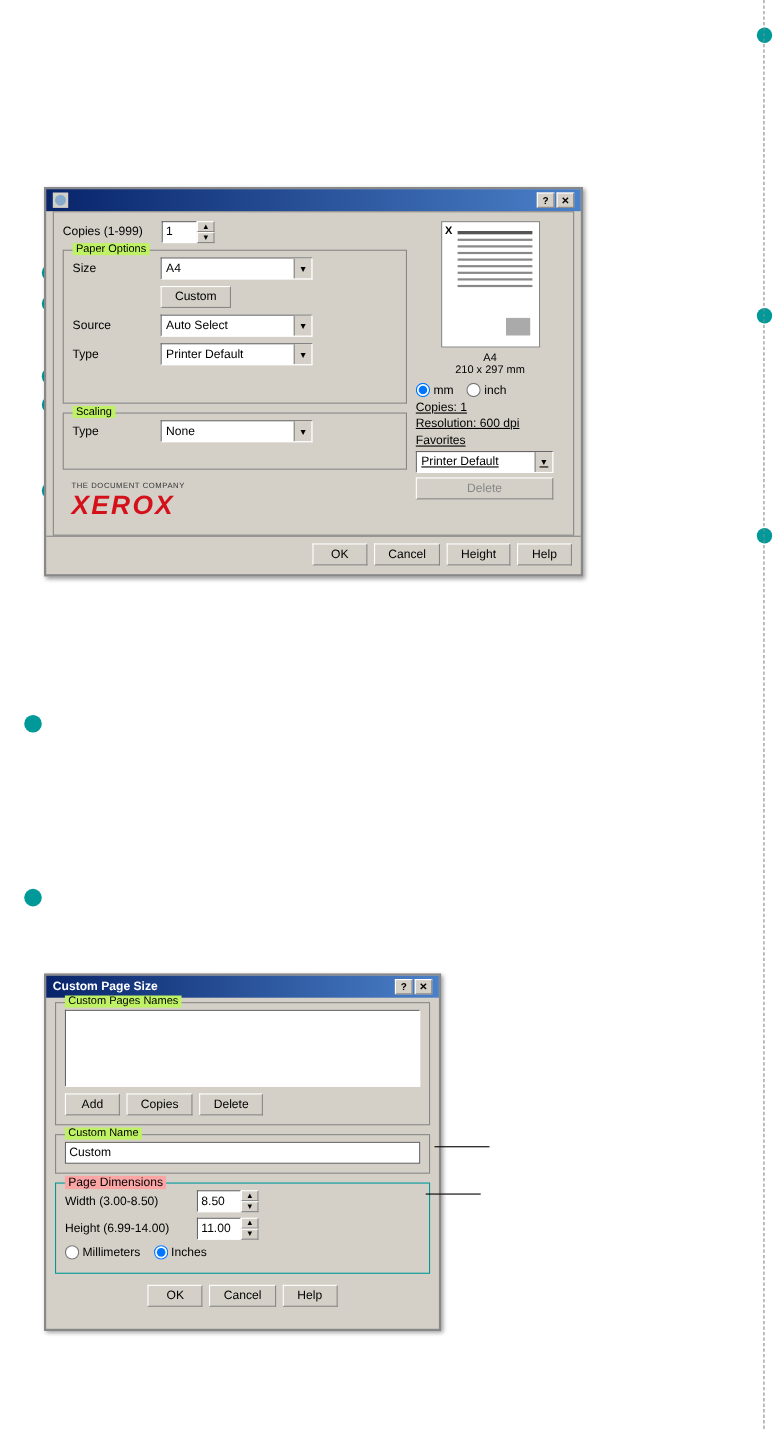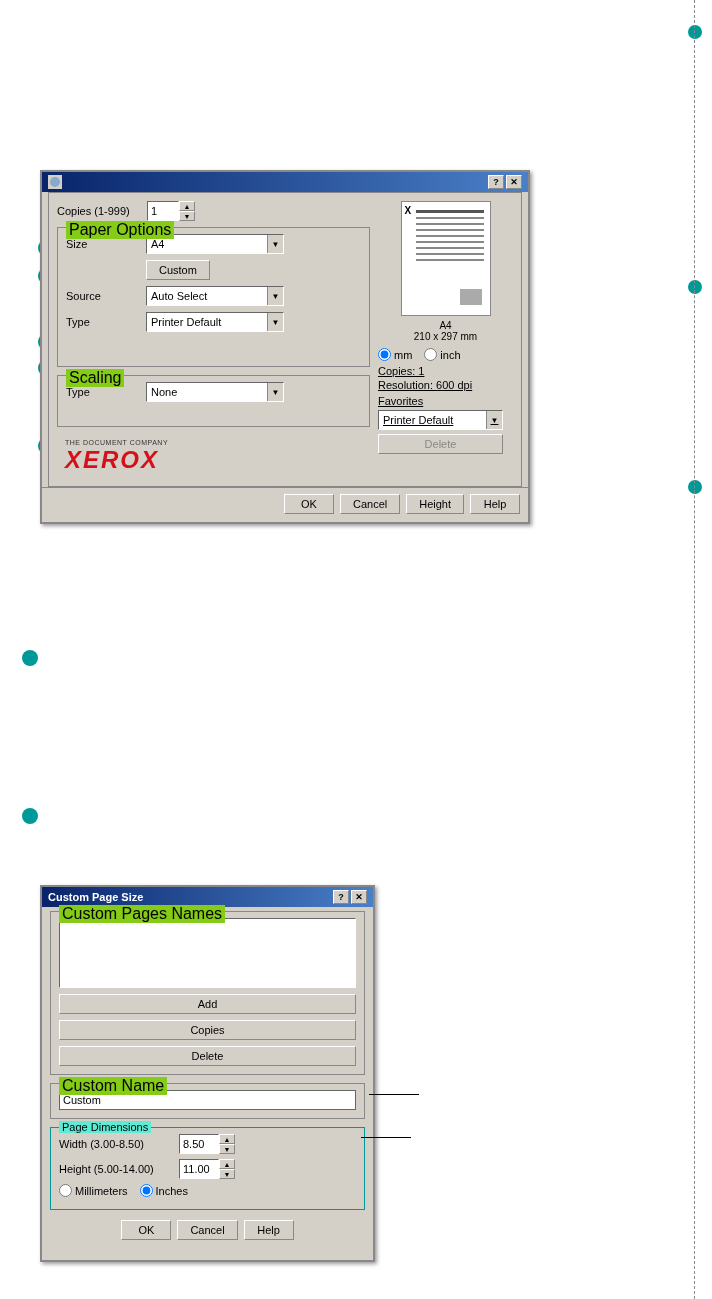--- a/index.html
+++ b/index.html
@@ -157,23 +157,23 @@
       border: 1px solid #888;
       padding: 6px 8px 8px 8px;
       margin-bottom: 8px;
       position: relative;
     }
 
     .group-box-label {
       position: absolute;
       top: -7px;
       left: 8px;
-      background: #84cc16;
+      background: #bef264;
       padding: 0 3px;
-      font-size: 16px;
+      font-size: 10px;
     }
 
     .dropdown-container {
       display: flex;
       align-items: center;
       background: white;
       border: 1px solid #666;
       border-right-color: #fff;
       border-bottom-color: #fff;
       height: 20px;
@@ -366,21 +366,21 @@
       border: 1px solid #009999;
       padding: 6px 8px 8px 8px;
       position: relative;
       margin-top: 8px;
     }
 
     .page-dim-label {
       position: absolute;
       top: -7px;
       left: 8px;
-      background: #5eead4;
+      background: #fca5a5;
       padding: 0 3px;
       font-size: 11px;
     }
 
     .dim-row {
       display: flex;
       align-items: center;
       margin-bottom: 5px;
     }
 
@@ -544,38 +544,38 @@
     </div>
 
     <div class="dialog-buttons">
       <button class="win-button">OK</button>
       <button class="win-button">Cancel</button>
       <button class="win-button">Height</button>
       <button class="win-button">Help</button>
     </div>
   </div>
 
-  <div class="dialog-box second-dialog" style="top:885px; left:40px; width:335px;">
+  <div class="dialog-box second-dialog" style="top:885px; left:40px; width:361px;">
 
     <div class="dialog-titlebar">
       <div class="titlebar-left">
         <span>Custom Page Size</span>
       </div>
       <div class="titlebar-buttons">
         <div class="titlebar-btn">?</div>
         <div class="titlebar-btn">✕</div>
       </div>
     </div>
 
     <div class="dialog-body">
 
       <div class="group-box">
         <span class="group-box-label">Custom Pages Names</span>
         <div class="listbox"></div>
-        <div style="display:flex; gap:6px;flex-direction:column;">
+        <div style="display:flex; gap:6px;">
           <button class="win-button">Add</button>
           <button class="win-button">Copies</button>
           <button class="win-button">Delete</button>
         </div>
       </div>
 
       <div class="group-box" style="position:relative;">
         <span class="group-box-label">Custom Name</span>
         <input class="custom-name-input" value="Custom" style="width: 100%; height: 20px; background: white; border: 1px solid rgb(102, 102, 102); font-size: 11px; padding: 1px 3px;">
         
@@ -596,21 +596,21 @@
               <div class="spinner-btn">▼</div>
             </div>
           </div>
 
           <div style="position:absolute; right:-55px; top:3px; display:flex; align-items:center;">
             <div style="width:50px; height:1px; background:#000;"></div>
           </div>
         </div>
 
         <div class="dim-row">
-          <span class="dim-label">Height (5.00-14.00)</span>
+          <span class="dim-label">Height (6.99-14.00)</span>
           <div class="spinner">
             <input class="spinner-input win-input" value="11.00" style="width: 40px;">
             <div class="spinner-buttons">
               <div class="spinner-btn">▲</div>
               <div class="spinner-btn">▼</div>
             </div>
           </div>
         </div>
 
         <div class="radio-row">

